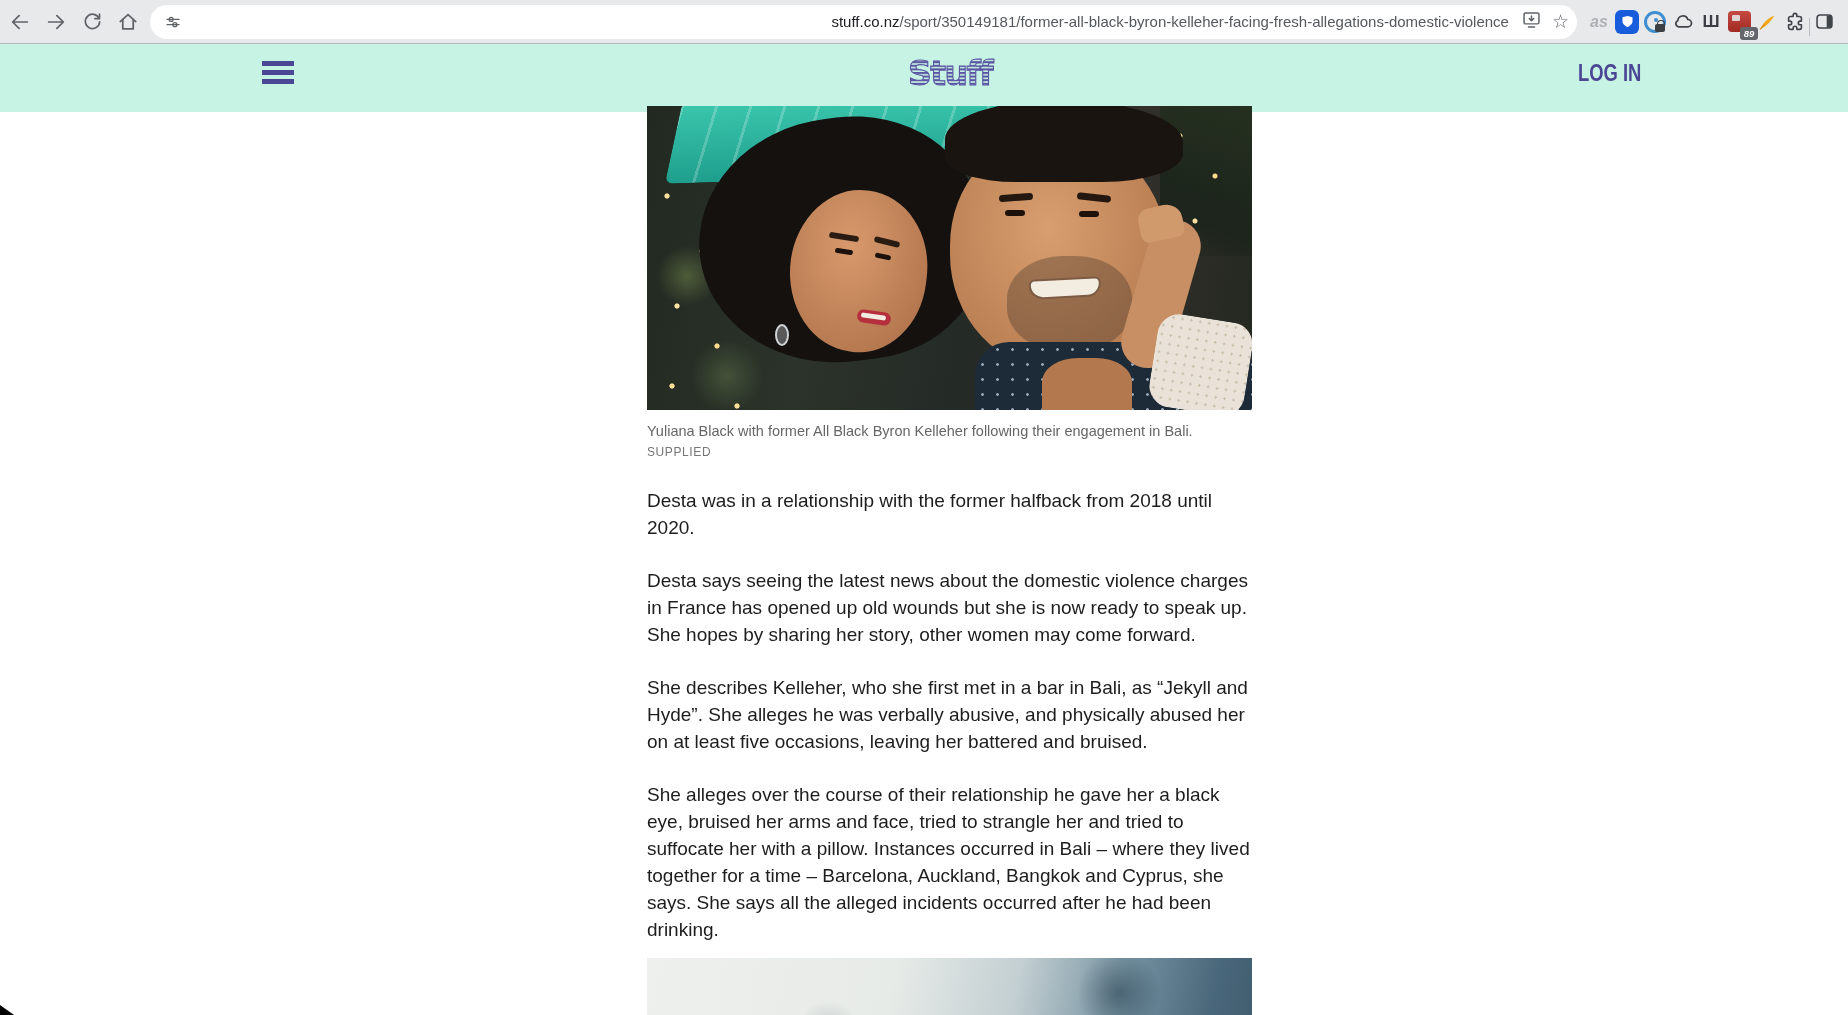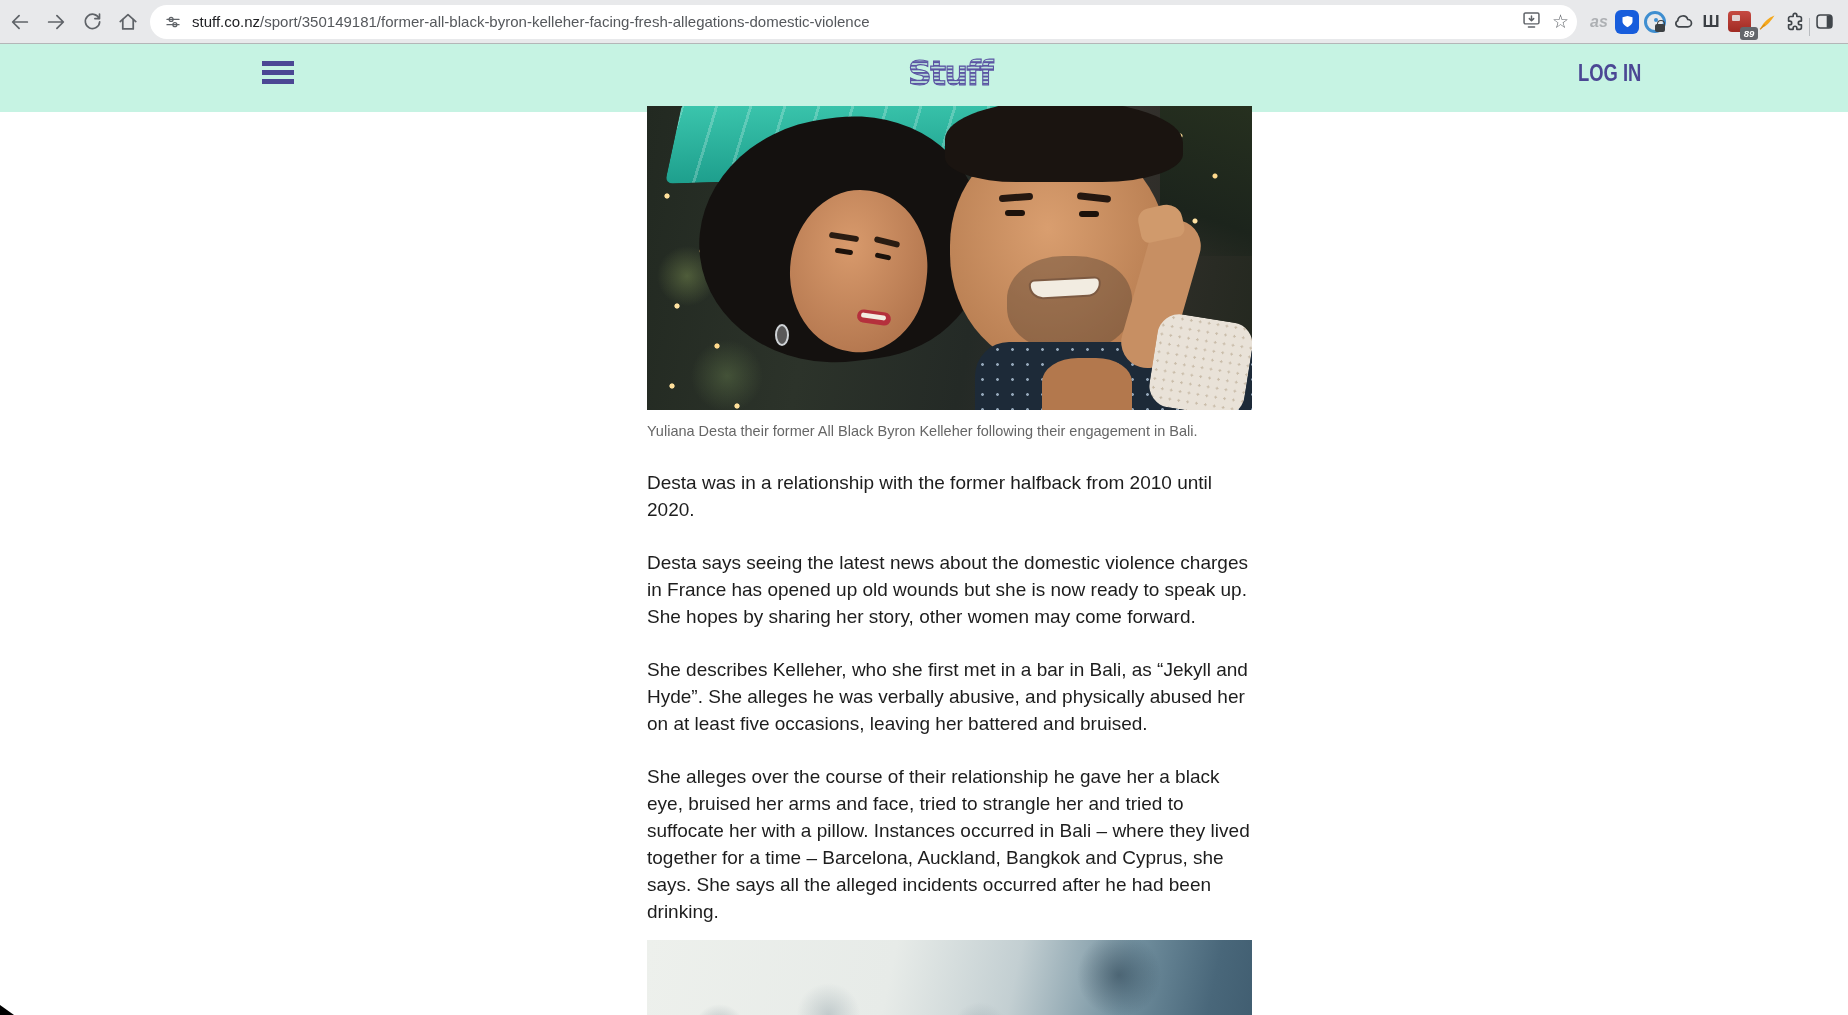--- a/index.html
+++ b/index.html
@@ -11,21 +11,21 @@
     height:44px; background:#e8e9eb; border-bottom:1px solid #b4b6b8;
     display:flex; align-items:center; padding:0 10px 0 6px;
   }
   .nav-btn {
     width:28px; height:28px; border-radius:50%; display:flex; align-items:center; justify-content:center;
     flex:0 0 auto; margin-right:8px; color:#5f6368;
   }
   .nav-btn svg { stroke:#5f6368; fill:none; stroke-width:1.9; stroke-linecap:round; stroke-linejoin:round; }
   .omnibox {
     flex:1 1 auto; height:34px; background:#ffffff; border-radius:17px;
-    display:flex; align-items:center; padding:0 8px 0 12px; margin-right:8px; min-width:0;
+    display:flex; align-items:center; padding:0 8px 0 12px; margin-right:8px; min-width:0;text-align:right;
   }
   .site-info { width:22px; height:22px; display:flex; align-items:center; justify-content:center; margin-right:8px; flex:0 0 auto; }
   .site-info svg { stroke:#5f6368; fill:none; stroke-width:1.7; stroke-linecap:round; }
   .url-text { font-size:15px; color:#202124; white-space:nowrap; overflow:hidden; flex:1 1 auto; }
   .url-text .path { color:#55585c; }
   .omni-actions { display:flex; align-items:center; gap:10px; flex:0 0 auto; margin-left:12px; }
   .omni-actions svg { stroke:#5f6368; fill:none; stroke-width:1.7; stroke-linecap:round; stroke-linejoin:round; }
   .star-glyph { font-size:19px; color:#5f6368; line-height:1; }
 
   .ext-area { display:flex; align-items:flex-end; gap:0; flex:0 0 auto; }
@@ -274,24 +274,25 @@
     <div class="ph-smile"></div>
     <div class="ph-man-shirt"></div>
     <div class="ph-chest"></div>
     <div class="ph-arm"></div>
     <div class="ph-hand"></div>
     <div class="ph-sleeve"></div>
     <div class="ph-lips"></div>
     <div class="ph-teeth"></div>
   </div>
 
-  <div class="caption">Yuliana Desta their former All Black Byron Kelleher following their engagement in Bali.</div>
+  <div class="caption">Yuliana Black with former All Black Byron Kelleher following their engagement in Bali.</div>
+  <div class="credit">SUPPLIED</div>
 
   <div class="body-text">
-    <p>Desta was in a relationship with the former halfback from 2010 until 2020.</p>
+    <p>Desta was in a relationship with the former halfback from 2018 until 2020.</p>
     <p>Desta says seeing the latest news about the domestic violence charges in France has opened up old wounds but she is now ready to speak up. She hopes by sharing her story, other women may come forward.</p>
     <p>She describes Kelleher, who she first met in a bar in Bali, as “Jekyll and Hyde”. She alleges he was verbally abusive, and physically abused her on at least five occasions, leaving her battered and bruised.</p>
     <p>She alleges over the course of their relationship he gave her a black eye, bruised her arms and face, tried to strangle her and tried to suffocate her with a pillow. Instances occurred in Bali – where they lived together for a time – Barcelona, Auckland, Bangkok and Cyprus, she says. She says all the alleged incidents occurred after he had been drinking.</p>
   </div>
 
   <div class="photo2"></div>
 </div>
 
 <div class="corner-cursor"></div>
 

